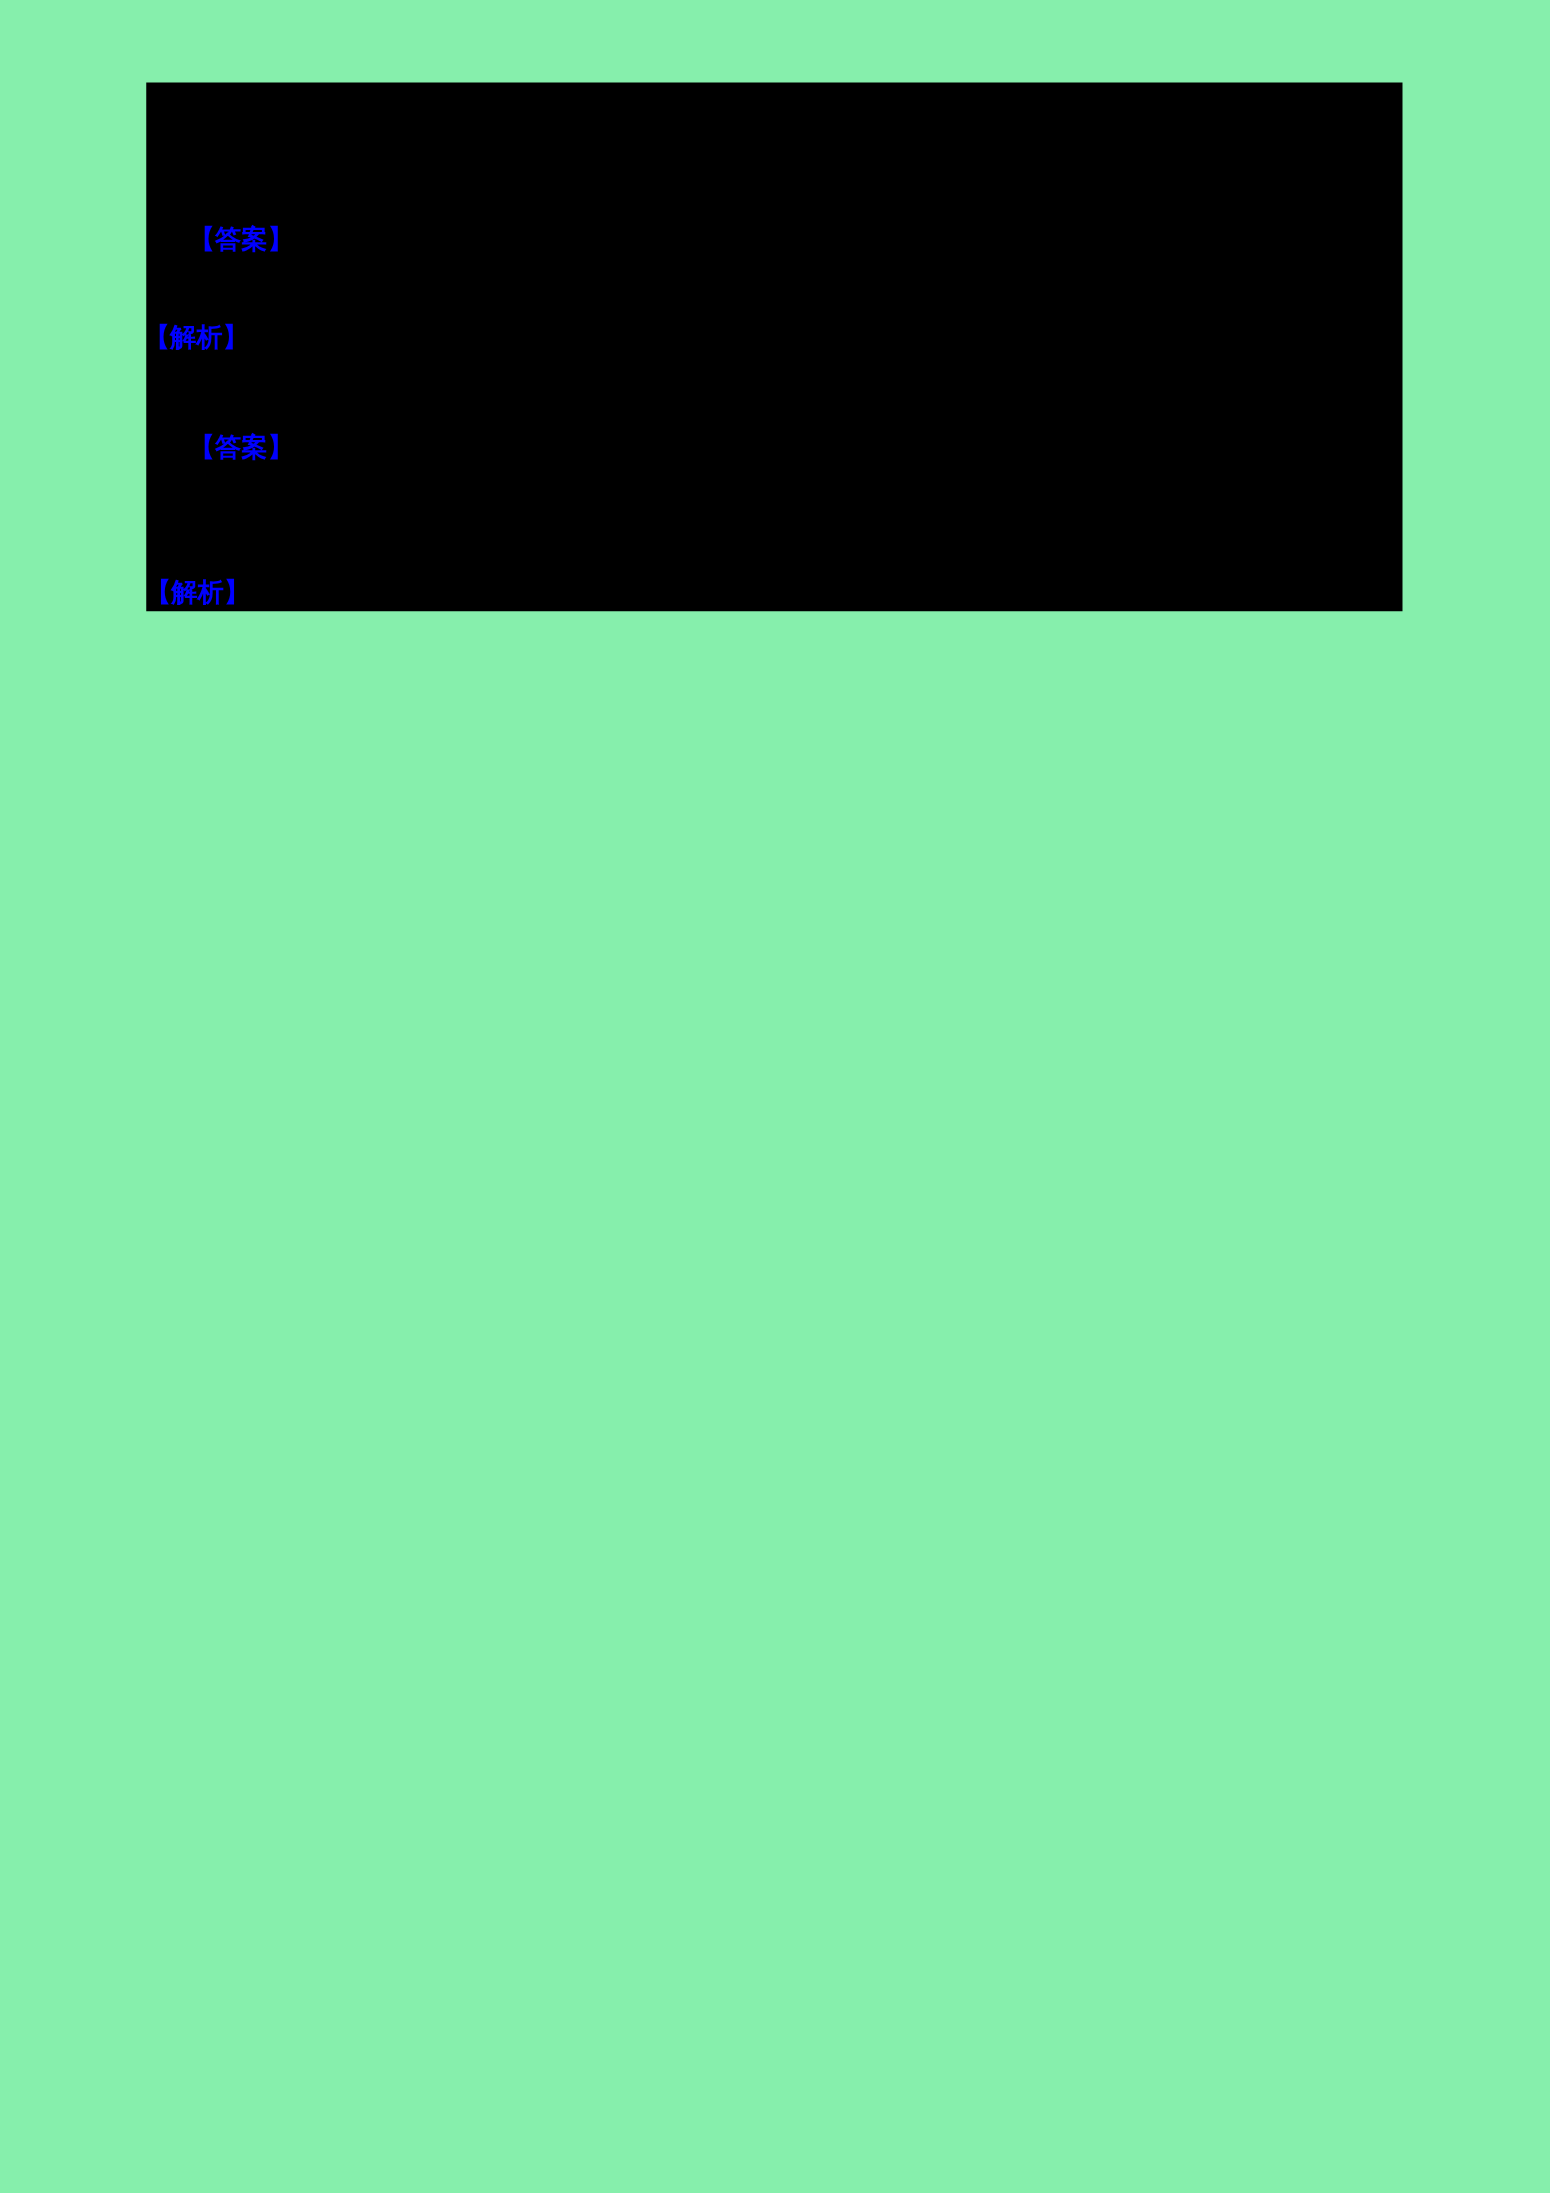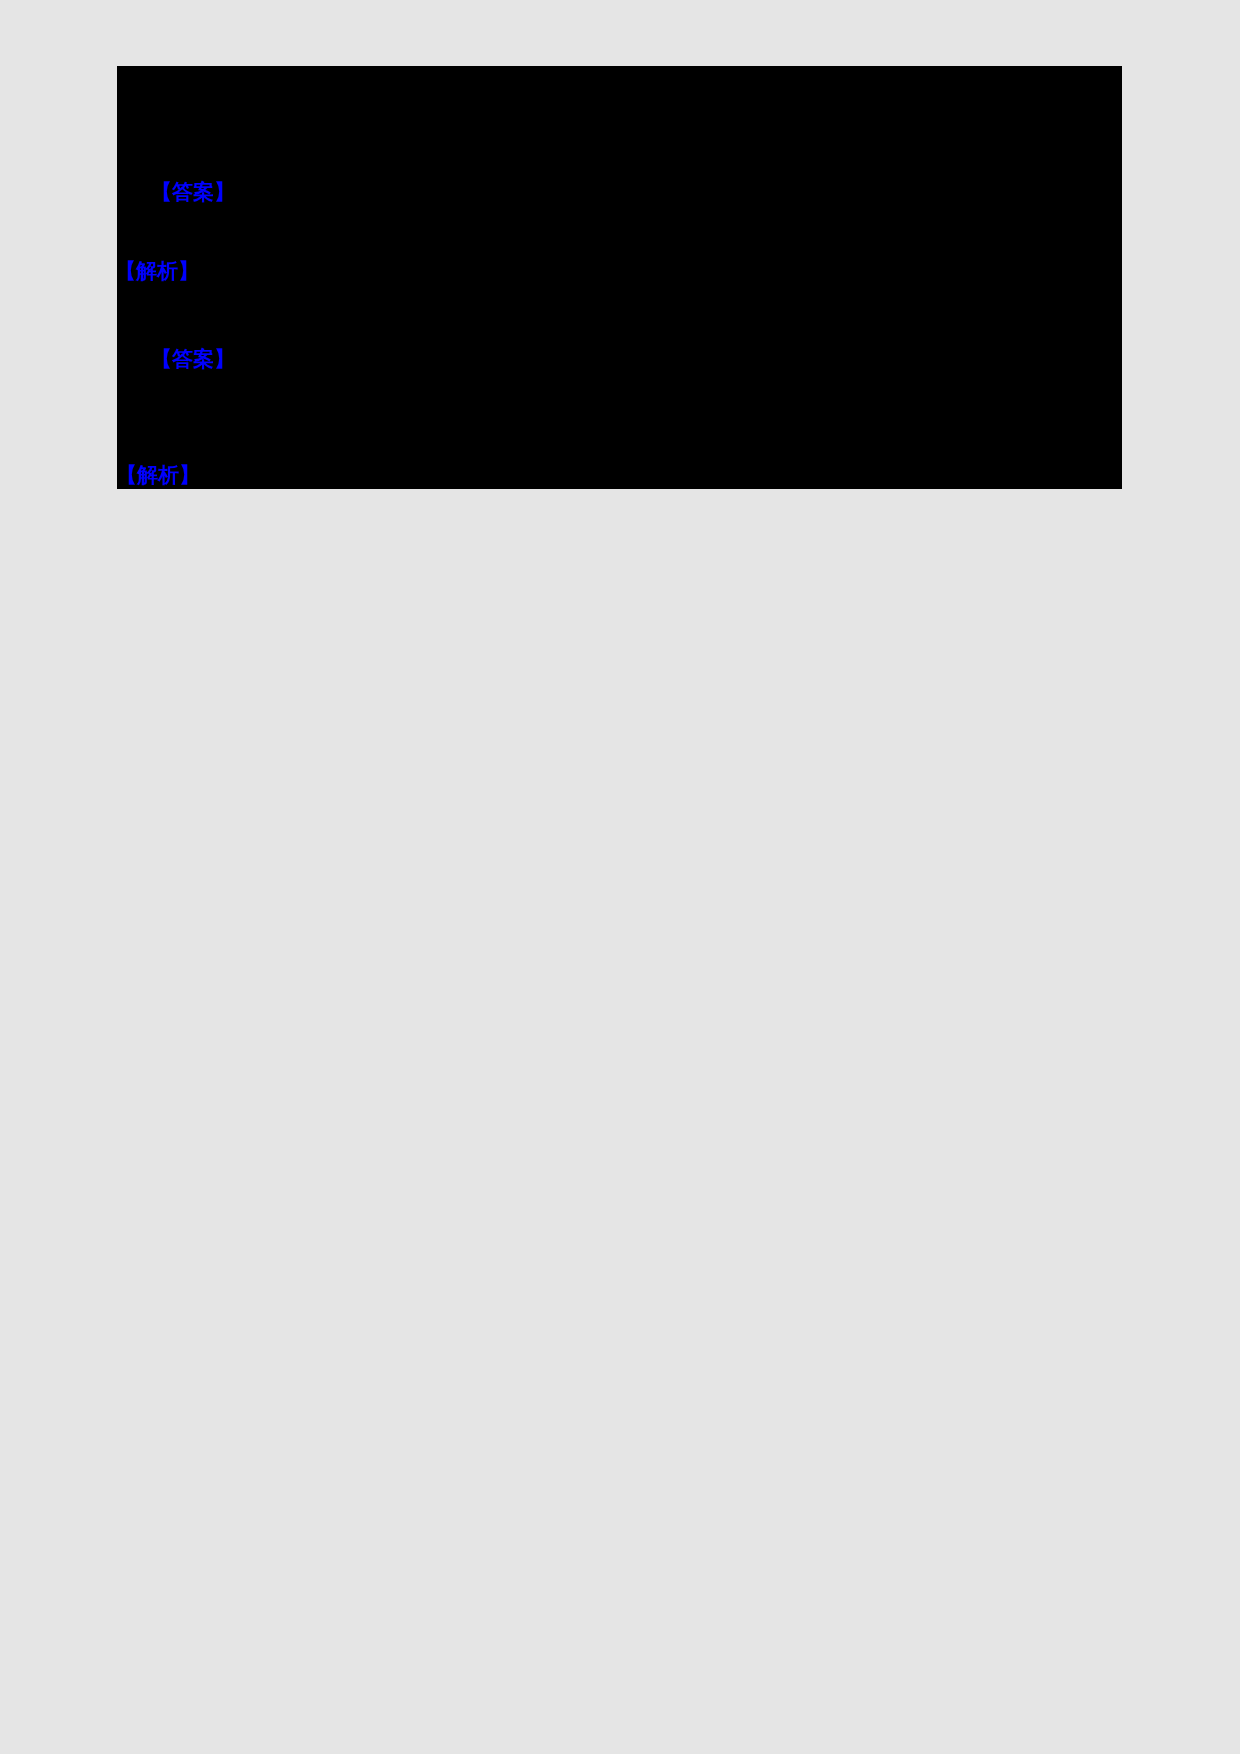--- a/index.html
+++ b/index.html
@@ -5,21 +5,21 @@
   * { margin: 0; padding: 0; box-sizing: border-box; }
   html, body {
     width: 1240px;
     background: #ffffff;
     font-family: "Liberation Sans", sans-serif;
   }
   .page {
     position: relative;
     width: 1240px;
     height: 1754px;
-    background: #e5e5e5;
+    background: #86efac;
     overflow: hidden;
   }
   .redacted-block {
     position: absolute;
     left: 117px;
     top: 66px;
     width: 1005px;
     height: 423px;
     background: #000000;
   }

